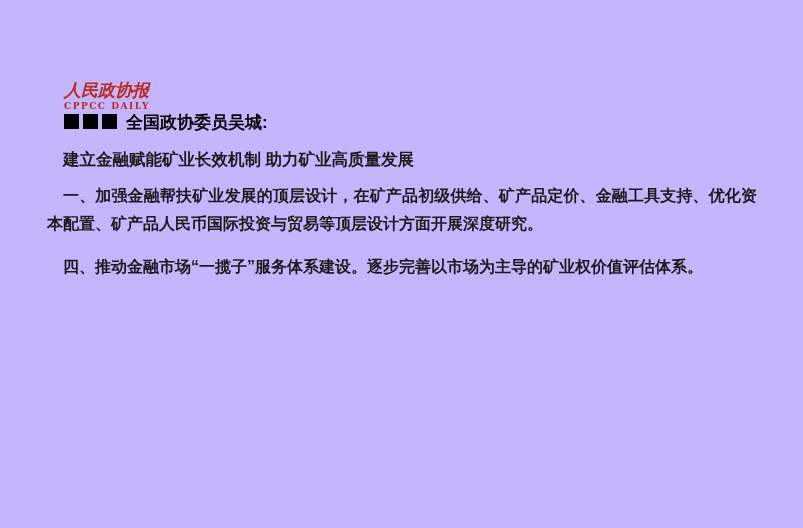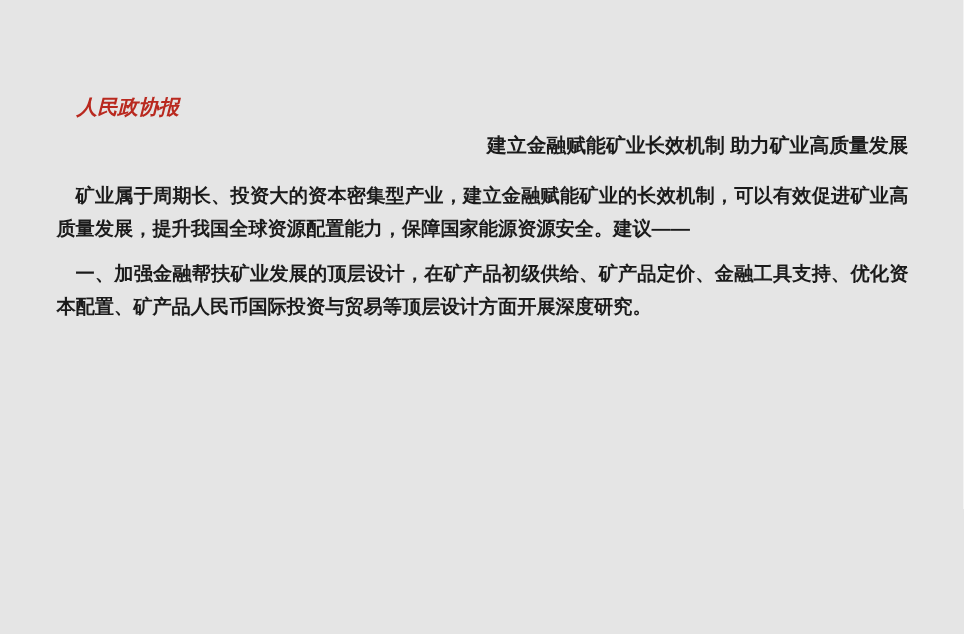--- a/index.html
+++ b/index.html
@@ -4,21 +4,21 @@
 <style>
   html, body {
     margin: 0;
     padding: 0;
     background: #ffffff;
   }
   .page {
     position: relative;
     width: 803px;
     height: 528px;
-    background: #e5e5e5;
+    background: #c4b5fd;
     overflow: hidden;
     font-family: "Liberation Sans", sans-serif;
     color: #1b1b1b;
   }
   .content {
     position: absolute;
     left: 47px;
     top: 80px;
     width: 710px;
   }
@@ -66,21 +66,20 @@
     margin-right: 9px;
   }
   
   .headline {
     margin: 8px 0 0 0;
     font-size: 16.5px;
     font-weight: 700;
     line-height: 28px;
     text-indent: 16px;
     color: #1b1b1b;
-    text-align: right;
   }
   .para {
     margin: 0;
     font-size: 16px;
     font-weight: 700;
     line-height: 28px;
     text-indent: 16px;
     color: #1b1b1b;
     text-align: justify;
     text-justify: inter-ideograph;
@@ -92,26 +91,30 @@
   .para.p4 { margin-top: 15px; }
 </style>
 </head>
 <body>
 
 <div class="page">
   <div class="content">
 
     <div class="logo">
       <div class="logo-cn">人民政协报</div>
+      <div class="logo-en">CPPCC DAILY</div>
     </div>
 
+    <div class="byline">
+      <span class="sq"></span><span class="sq"></span><span class="sq last"></span><span>全国政协委员吴城:</span>
+    </div>
 
     <h1 class="headline">建立金融赋能矿业长效机制 助力矿业高质量发展</h1>
 
-    <p class="para p0">矿业属于周期长、投资大的资本密集型产业，建立金融赋能矿业的长效机制，可以有效促进矿业高质量发展，提升我国全球资源配置能力，保障国家能源资源安全。建议——</p>
 
     <p class="para p1">一、加强金融帮扶矿业发展的顶层设计，在矿产品初级供给、矿产品定价、金融工具支持、优化资本配置、矿产品人民币国际投资与贸易等顶层设计方面开展深度研究。</p>
 
 
 
+    <p class="para p4">四、推动金融市场“一揽子”服务体系建设。逐步完善以市场为主导的矿业权价值评估体系。</p>
 
   </div>
 </div>
 
 </body></html>

